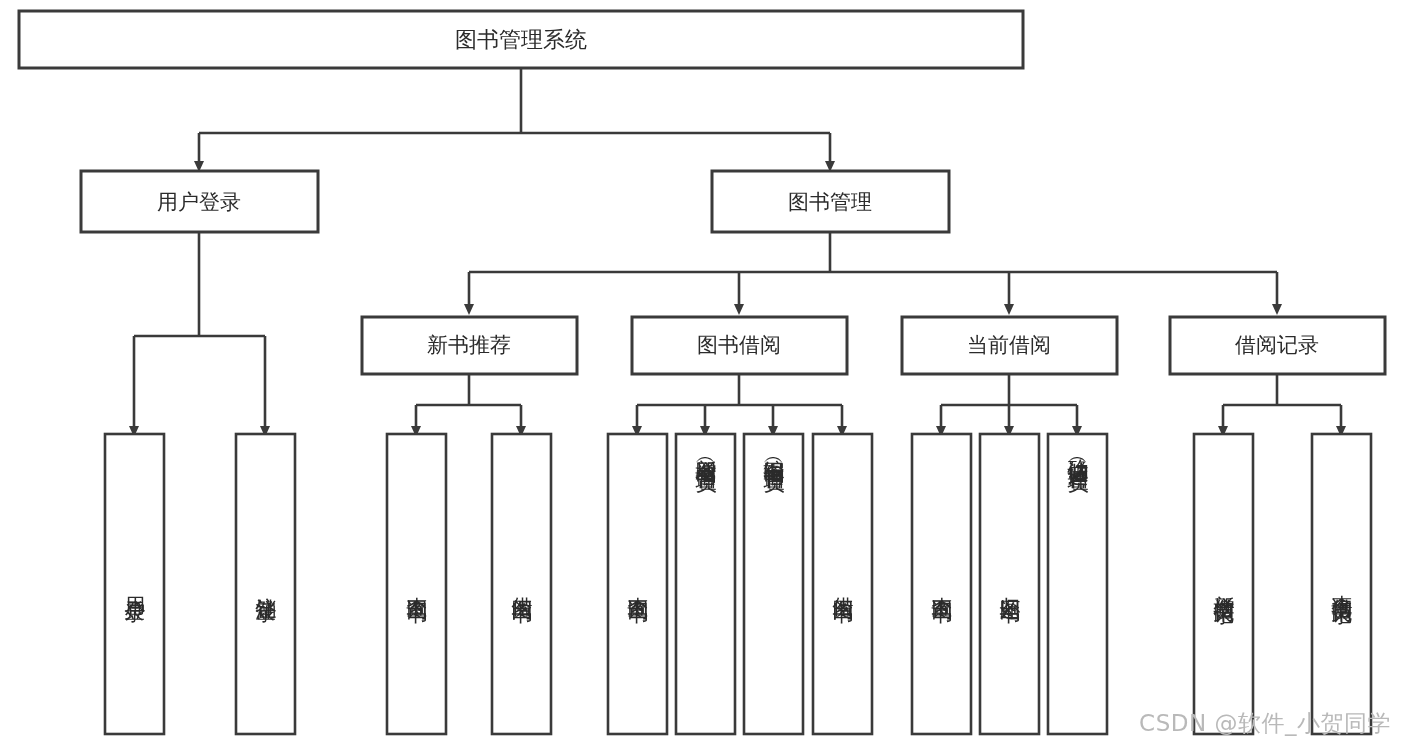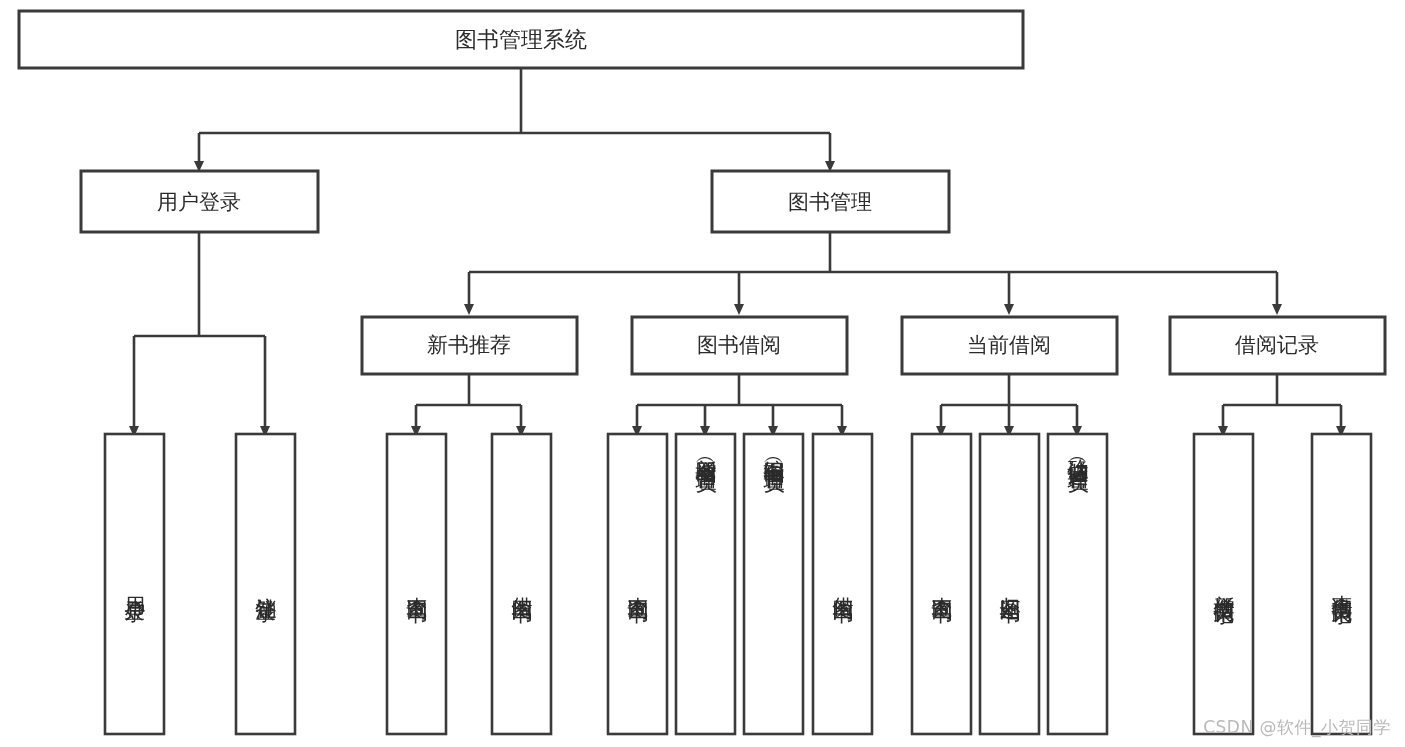--- a/index.html
+++ b/index.html
@@ -63,21 +63,21 @@
     font-size: 21px;
     color: #2b2b2b;
     line-height: 1;
     white-space: nowrap;
     pointer-events: none;
   }
   .watermark {
     position: absolute;
     right: 14px;
     bottom: 8px;
-    font-size: 17px;
+    font-size: 23px;
     color: #b9b9b9;
     letter-spacing: 0.5px;
     white-space: nowrap;
   }
 </style>
 </head>
 <body>
 
 <div id="stage">
 

